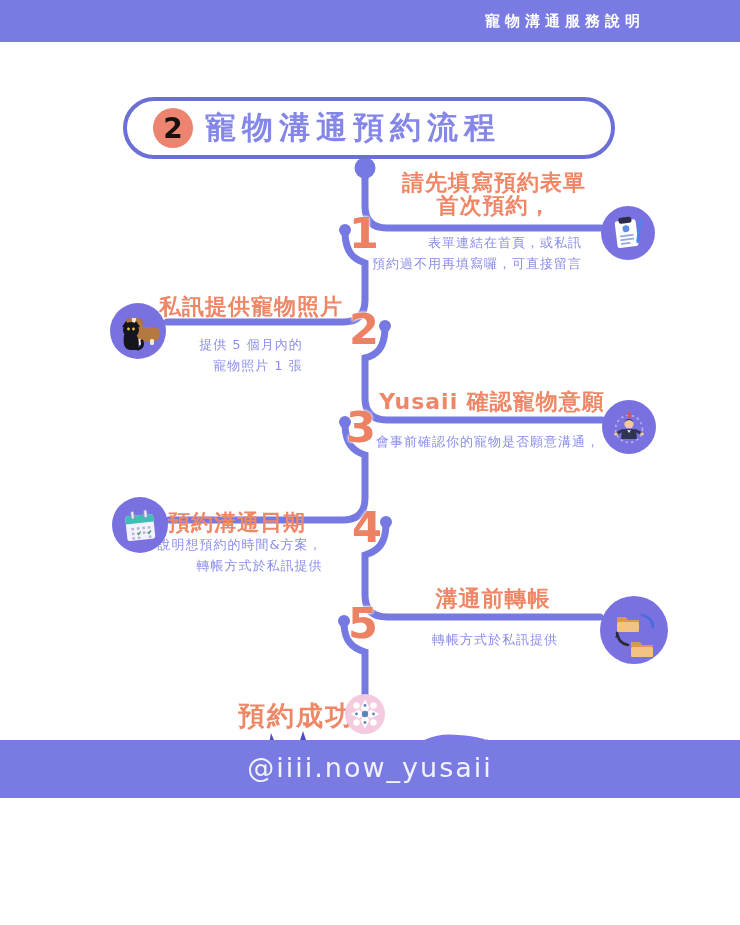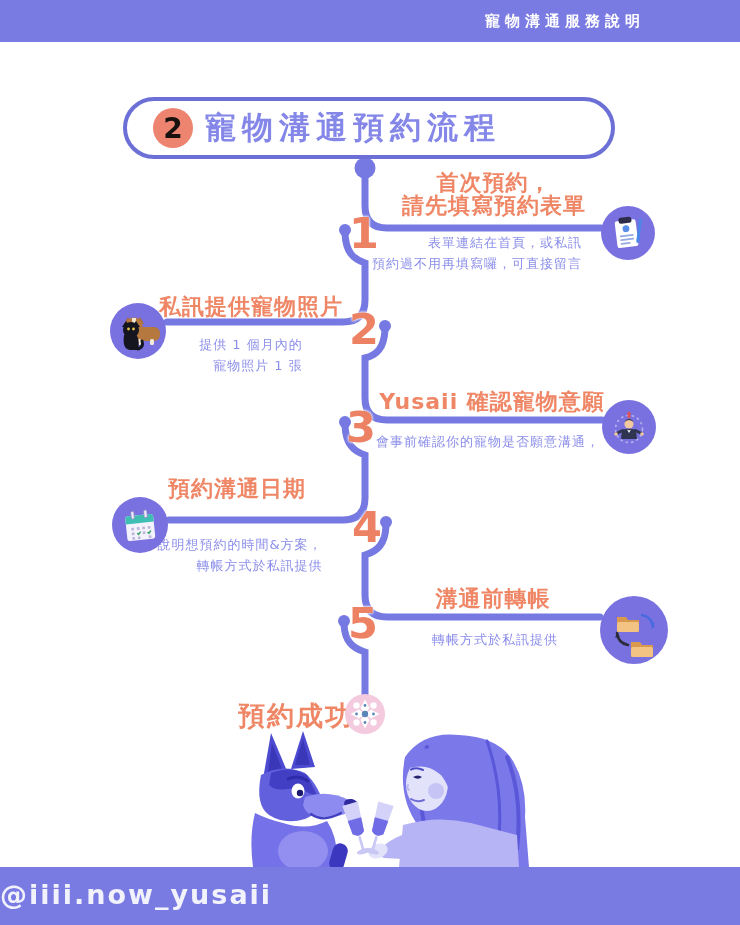--- a/index.html
+++ b/index.html
@@ -1,24 +1,24 @@
 <!DOCTYPE html>
 <html><head>
 <meta charset="utf-8">
 <style>
   html,body{margin:0;padding:0;}
-  .page{position:relative;width:740px;height:925px;background:#ffffff;overflow:hidden;
+  .page{position:relative;width:740px;height:798px;background:#ffffff;overflow:hidden;
         font-family:"DejaVu Sans",sans-serif;}
   
   .topbar{position:absolute;top:0;left:0;width:740px;height:42px;background:#797be3;z-index:5;}
   .topbar-title{position:absolute;top:0;right:95px;height:42px;line-height:42px;
         color:#ffffff;font-size:15px;font-weight:bold;letter-spacing:5px;}
   .bottombar{position:absolute;left:0;bottom:0;width:740px;height:58px;background:#797be3;z-index:6;}
-  .handle{position:absolute;left:0;width:740px;text-align:left;top:12px;
-        color:#f2f2fd;font-size:27px;letter-spacing:2px;font-weight:bold;}
+  .handle{position:absolute;left:0;width:740px;text-align:center;top:12px;
+        color:#f2f2fd;font-size:27px;letter-spacing:2px;}
   
   .pill{position:absolute;left:123px;top:97px;width:492px;height:62px;border:4px solid #6b6fd6;
         border-radius:34px;background:#fff;box-sizing:border-box;display:flex;align-items:center;
         padding-left:26px;z-index:4;}
   .pill-badge{width:40px;height:40px;border-radius:50%;background:#ec8470;color:#17120f;
         font-size:28px;font-weight:bold;display:flex;align-items:center;justify-content:center;flex:0 0 auto;}
   .pill-title{color:#8487e8;font-size:31px;font-weight:bold;letter-spacing:6px;margin-left:12px;white-space:nowrap;}
   
   .tl{position:absolute;left:0;top:0;z-index:1;pointer-events:none;}
   .stepnum{position:absolute;transform:translate(-50%,-50%);color:#ed8163;font-size:43px;font-weight:800;z-index:3;
@@ -67,44 +67,44 @@
     <div class="pill-title">寵物溝通預約流程</div>
   </div>
 
   <div class="stepnum" style="left:364px;top:233px">1</div>
   <div class="stepnum" style="left:364px;top:329px">2</div>
   <div class="stepnum" style="left:361px;top:427px">3</div>
   <div class="stepnum" style="left:367px;top:527px">4</div>
   <div class="stepnum" style="left:363px;top:623px">5</div>
 
   <div class="stitle" style="left:494px;top:171px">
+    <div>請先填寫預約表單</div>
     <div>首次預約，</div>
-    <div>請先填寫預約表單</div>
   </div>
   <div class="sdesc" style="left:477px;top:232px">
     <div>表單連結在首頁，或私訊</div>
     <div>預約過不用再填寫囉，可直接留言</div>
   </div>
 
   <div class="stitle" style="left:251px;top:295px">
     <div>私訊提供寵物照片</div>
   </div>
   <div class="sdesc" style="left:251px;top:334px">
-    <div>提供 1 個月內的</div>
+    <div>提供 5 個月內的</div>
     <div>寵物照片 1 張</div>
   </div>
 
   <div class="stitle" style="left:492px;top:390px">
     <div>Yusaii 確認寵物意願</div>
   </div>
   <div class="sdesc" style="left:488px;top:432px;line-height:20px">
     <div>會事前確認你的寵物是否願意溝通，</div>
   </div>
 
-  <div class="stitle" style="left:237px;top:477px">
+  <div class="stitle" style="left:237px;top:511px">
     <div>預約溝通日期</div>
   </div>
   <div class="sdesc" style="left:240px;top:534px">
     <div>說明想預約的時間&amp;方案，</div>
     <div>轉帳方式於私訊提供</div>
   </div>
 
   <div class="stitle" style="left:493px;top:587px">
     <div>溝通前轉帳</div>
   </div>

